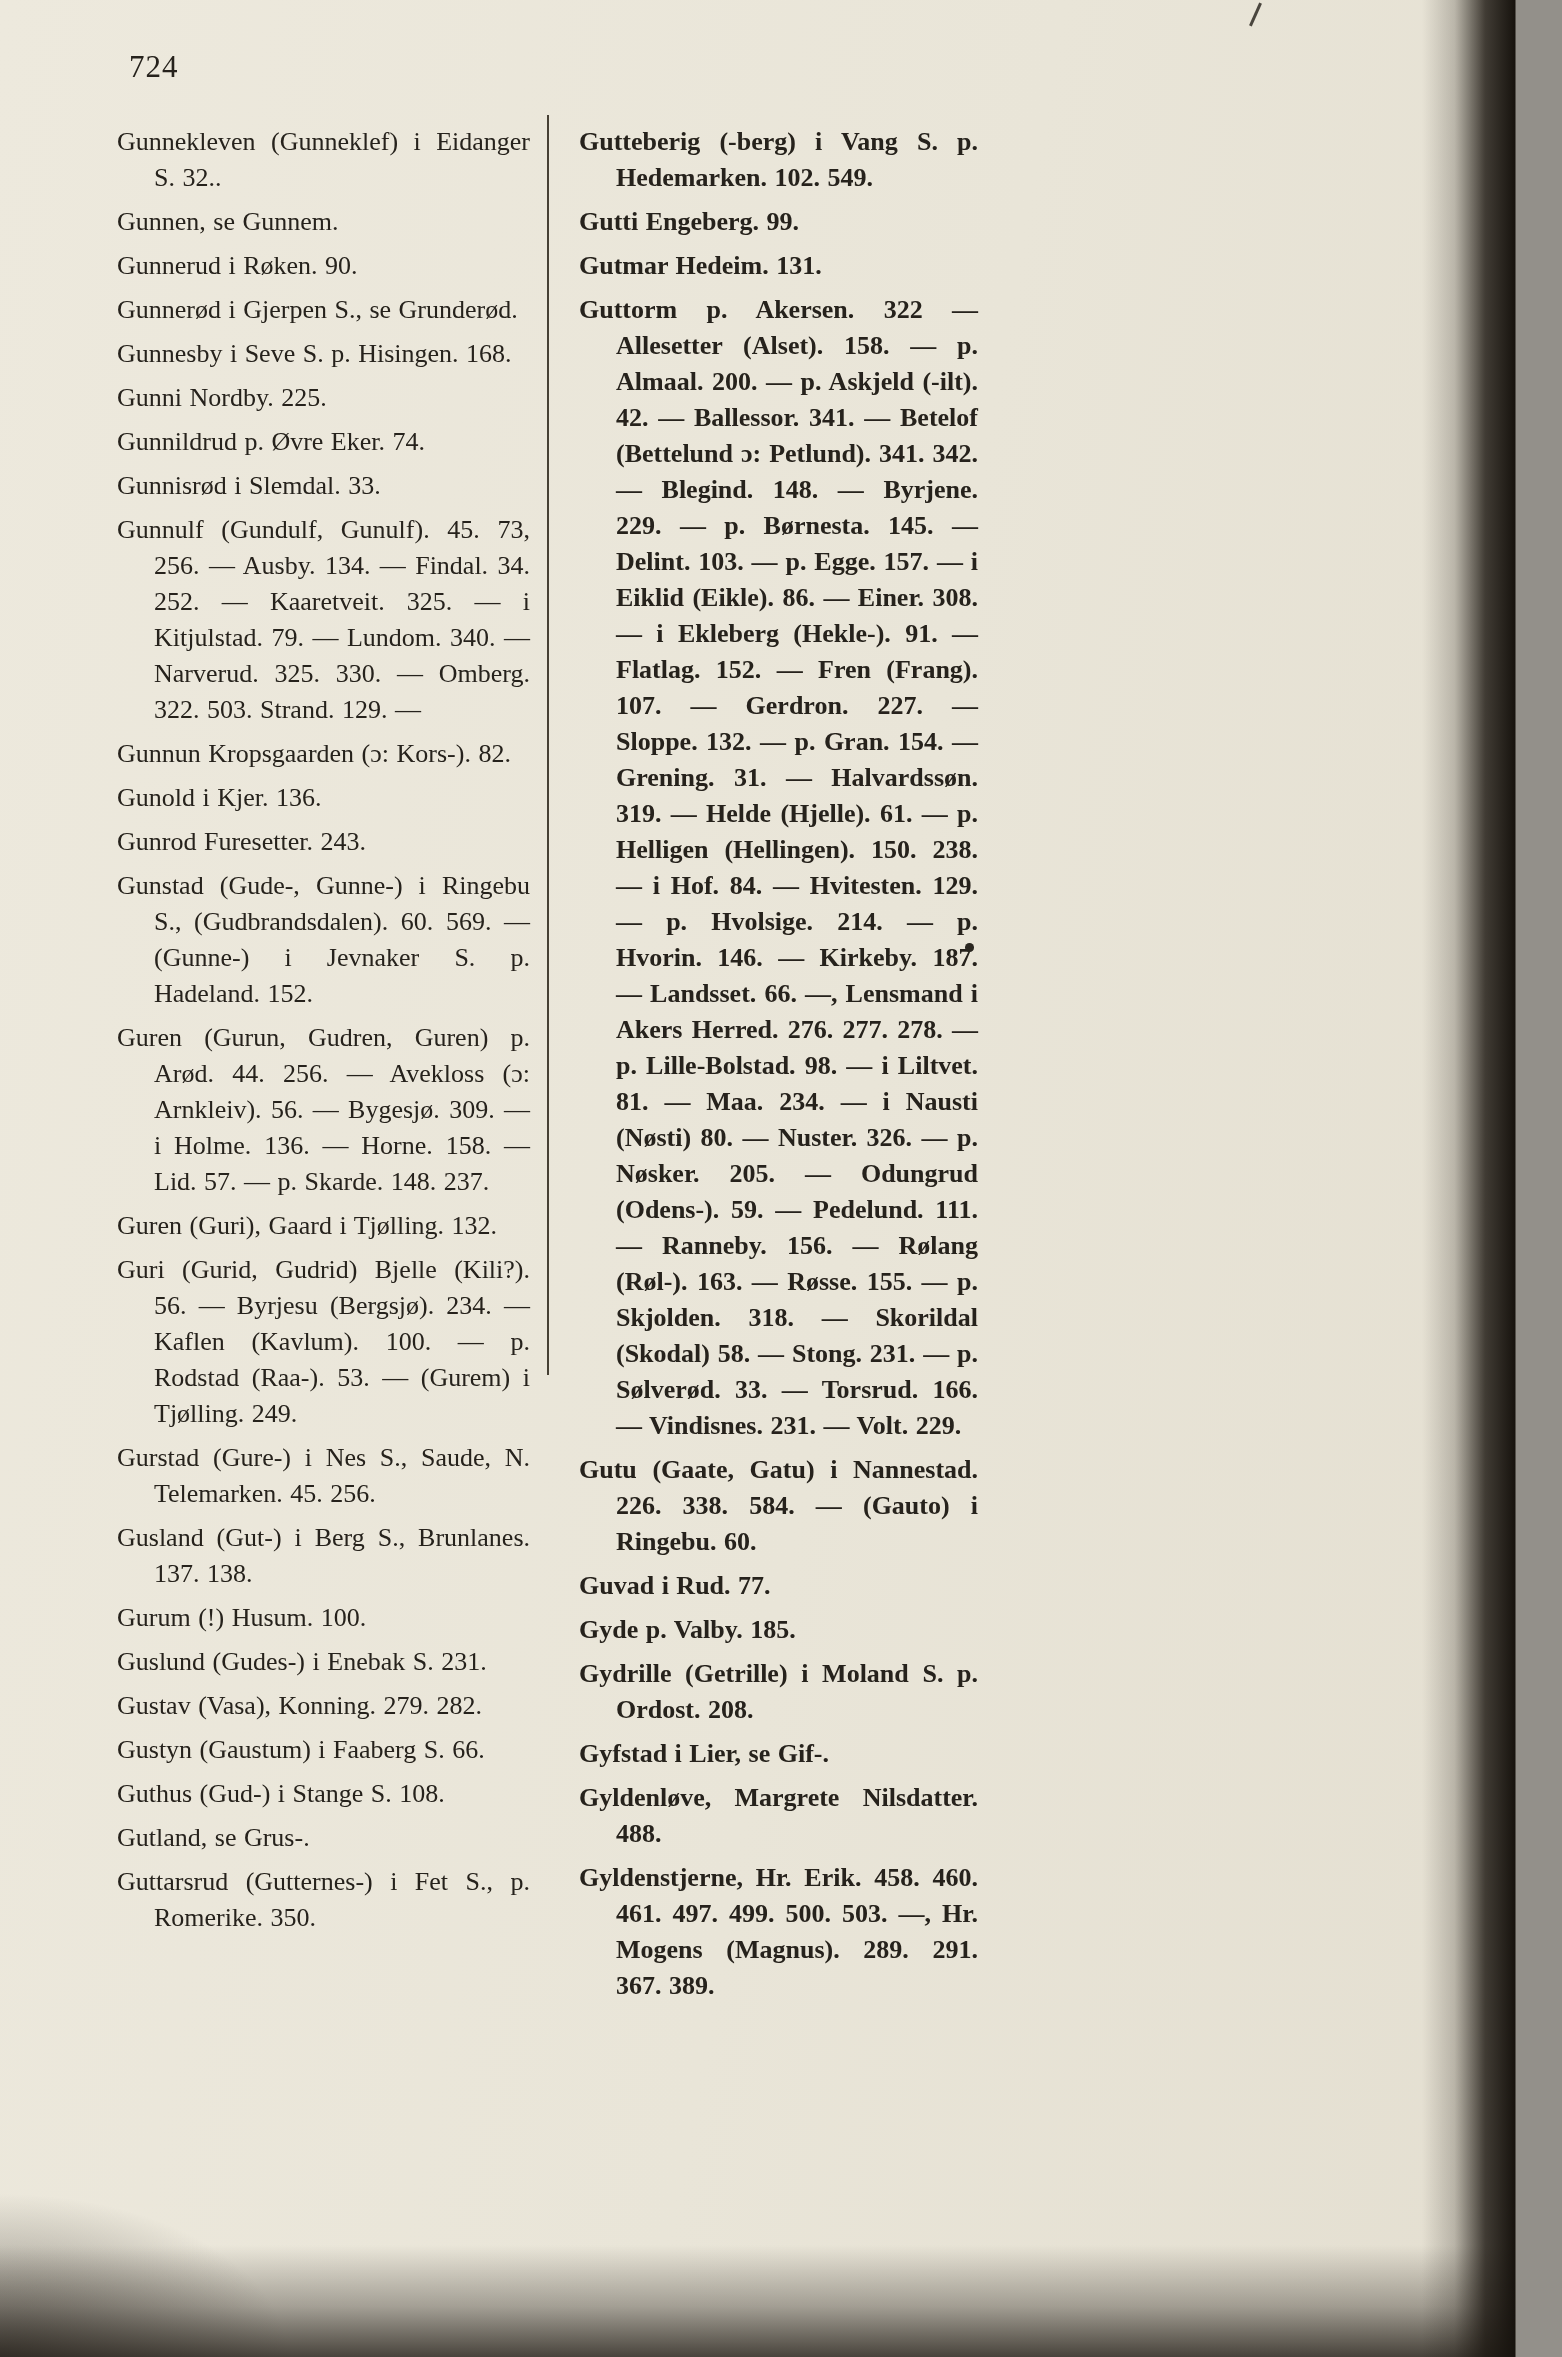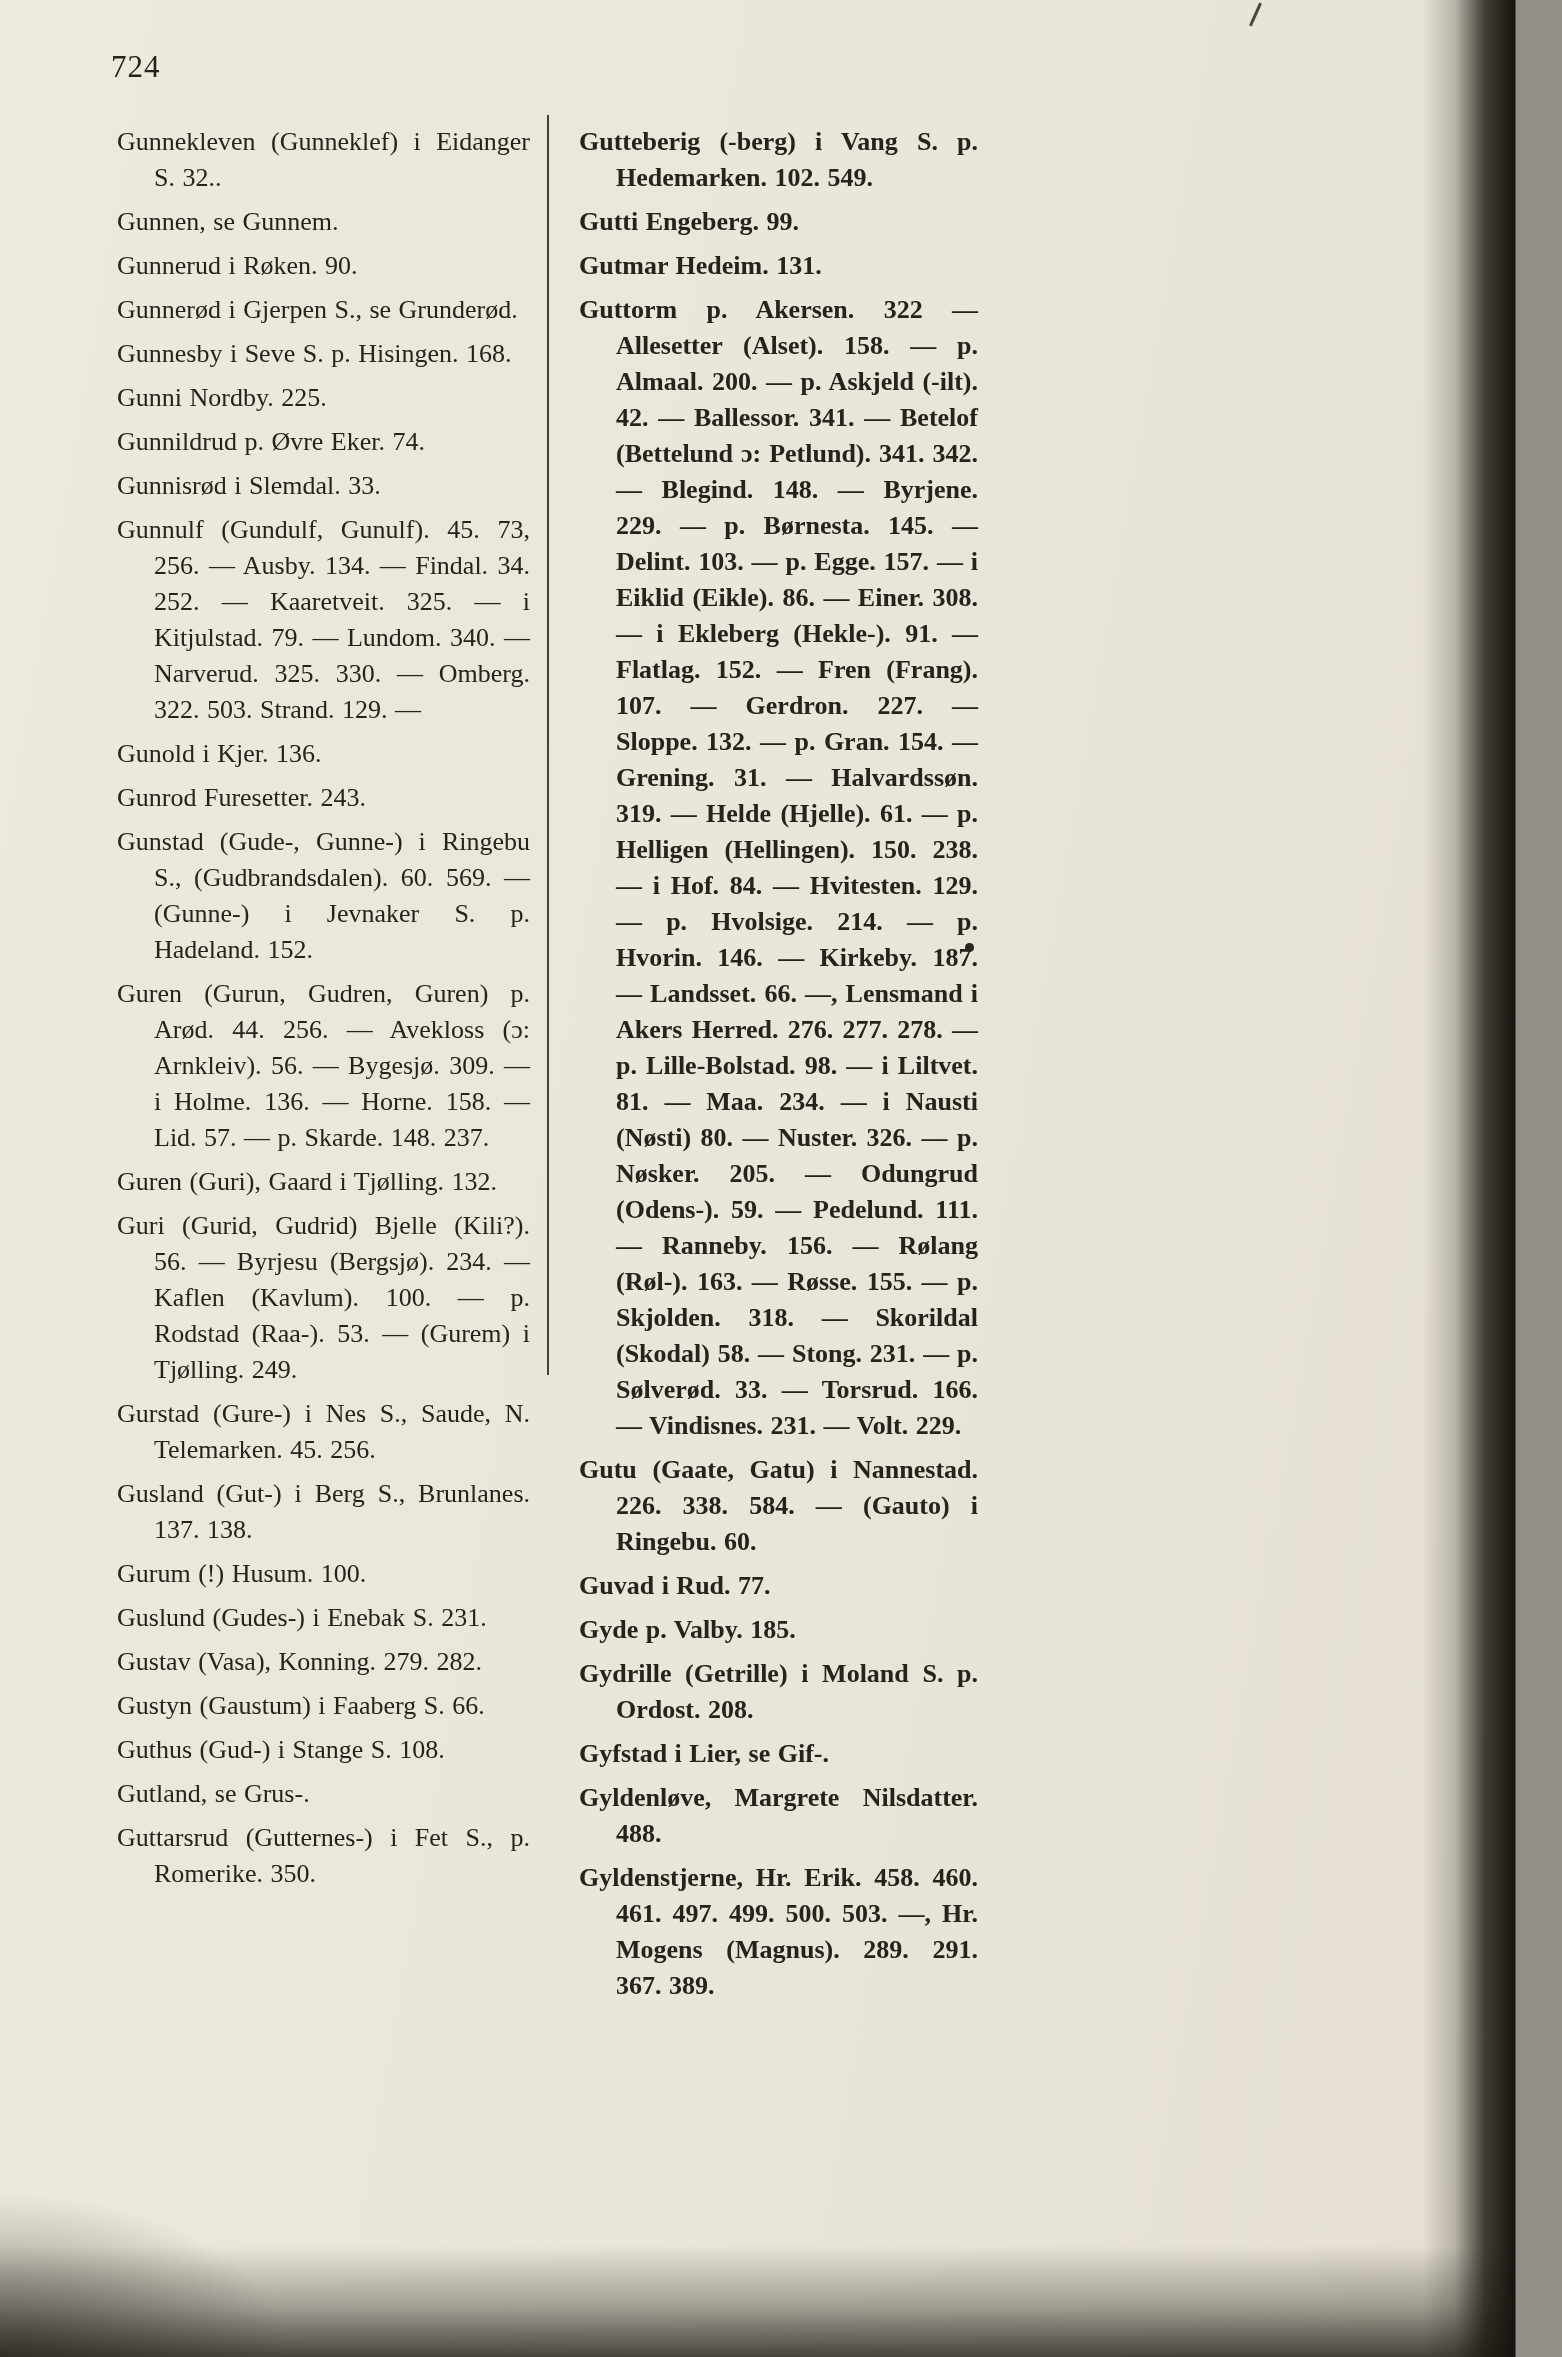--- a/index.html
+++ b/index.html
@@ -10,21 +10,21 @@
   }
   .scan {
     position:relative; width:1562px; height:2357px; overflow:hidden;
     background:#8f8c85;
   }
   .paper {
     position:absolute; left:0; top:0; width:1516px; height:2357px;
     background:linear-gradient(100deg,#ede9dd 0%, #e9e5d8 55%, #e4dfd1 100%);
   }
   .page-number {
-    position:absolute; left:111px; top:49px;
+    position:absolute; left:129px; top:49px;
     font-size:31px; color:#26221c; letter-spacing:1px;
   }
   .col {
     position:absolute; top:116px; color:#26221c;
     font-size:26px; line-height:36px; text-align:justify;
     word-spacing:1px;
   }
   .col p { text-indent:-37px; padding-left:37px; margin:8px; }
   .col-left  { left:109px; width:429px; }
   .col-right { left:571px; width:415px;font-weight:bold; }
@@ -77,20 +77,21 @@
   <div class="col col-left">
       <p>Gunnekleven (Gunneklef) i Eidanger S. 32..</p>
       <p>Gunnen, se Gunnem.</p>
       <p>Gunnerud i Røken. 90.</p>
       <p>Gunnerød i Gjerpen S., se Grunderød.</p>
       <p>Gunnesby i Seve S. p. Hisingen. 168.</p>
       <p>Gunni Nordby. 225.</p>
       <p>Gunnildrud p. Øvre Eker. 74.</p>
       <p>Gunnisrød i Slemdal. 33.</p>
       <p>Gunnulf (Gundulf, Gunulf). 45. 73, 256. — Ausby. 134. — Findal. 34. 252. — Kaaretveit. 325. — i Kitjulstad. 79. — Lundom. 340. — Narverud. 325. 330. — Omberg. 322. 503. Strand. 129. —</p>
+      <p>Gunnun Kropsgaarden (ɔ: Kors-). 82.</p>
       <p>Gunold i Kjer. 136.</p>
       <p>Gunrod Furesetter. 243.</p>
       <p>Gunstad (Gude-, Gunne-) i Ringebu S., (Gudbrandsdalen). 60. 569. — (Gunne-) i Jevnaker S. p. Hadeland. 152.</p>
       <p>Guren (Gurun, Gudren, Guren) p. Arød. 44. 256. — Avekloss (ɔ: Arnkleiv). 56. — Bygesjø. 309. — i Holme. 136. — Horne. 158. — Lid. 57. — p. Skarde. 148. 237.</p>
       <p>Guren (Guri), Gaard i Tjølling. 132.</p>
       <p>Guri (Gurid, Gudrid) Bjelle (Kili?). 56. — Byrjesu (Bergsjø). 234. — Kaflen (Kavlum). 100. — p. Rodstad (Raa-). 53. — (Gurem) i Tjølling. 249.</p>
       <p>Gurstad (Gure-) i Nes S., Saude, N. Telemarken. 45. 256.</p>
       <p>Gusland (Gut-) i Berg S., Brunlanes. 137. 138.</p>
       <p>Gurum (!) Husum. 100.</p>
       <p>Guslund (Gudes-) i Enebak S. 231.</p>

